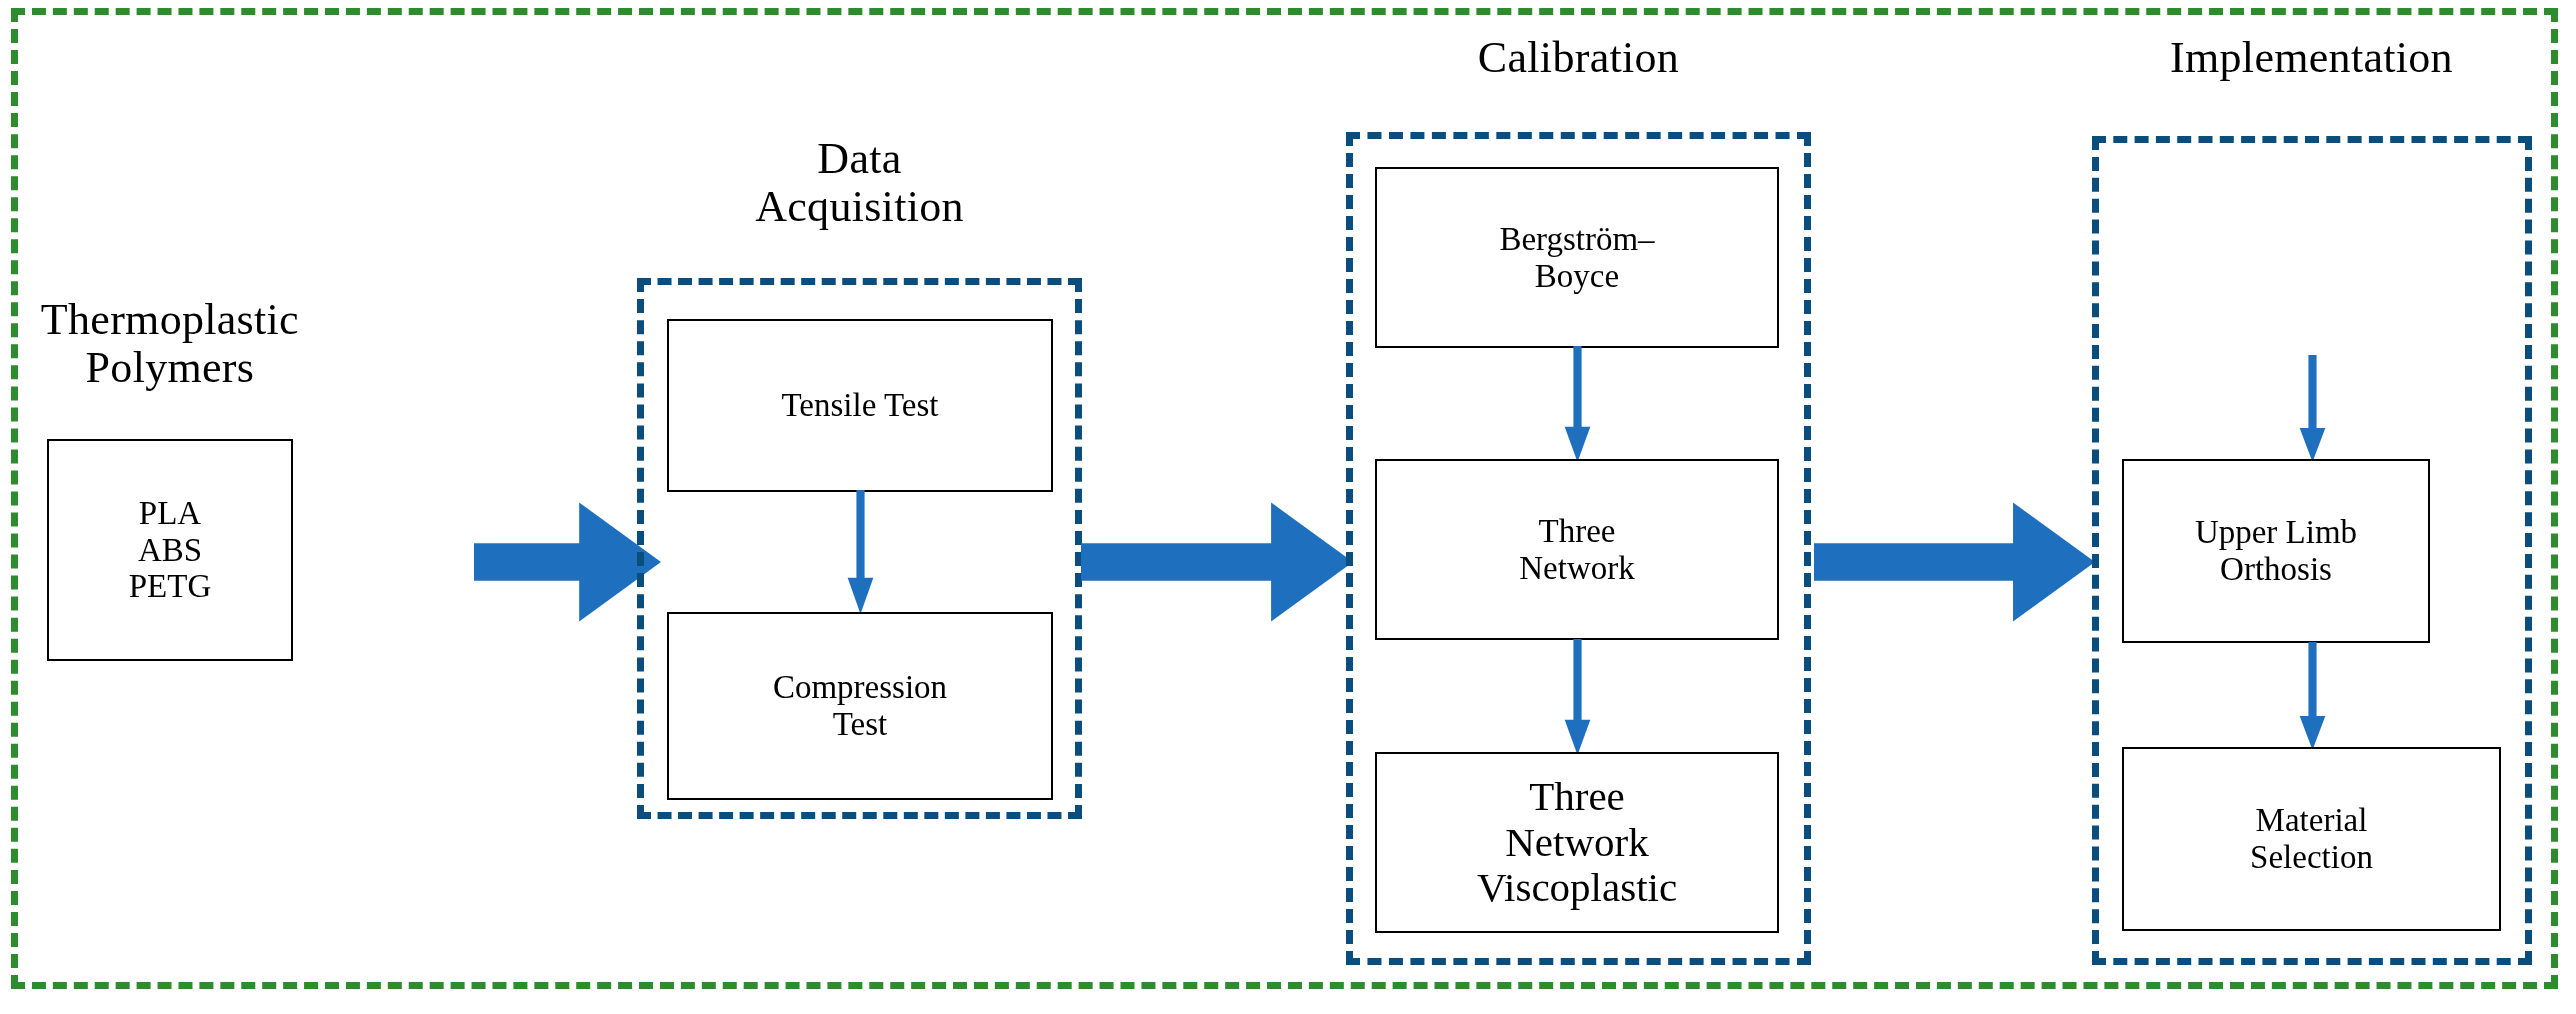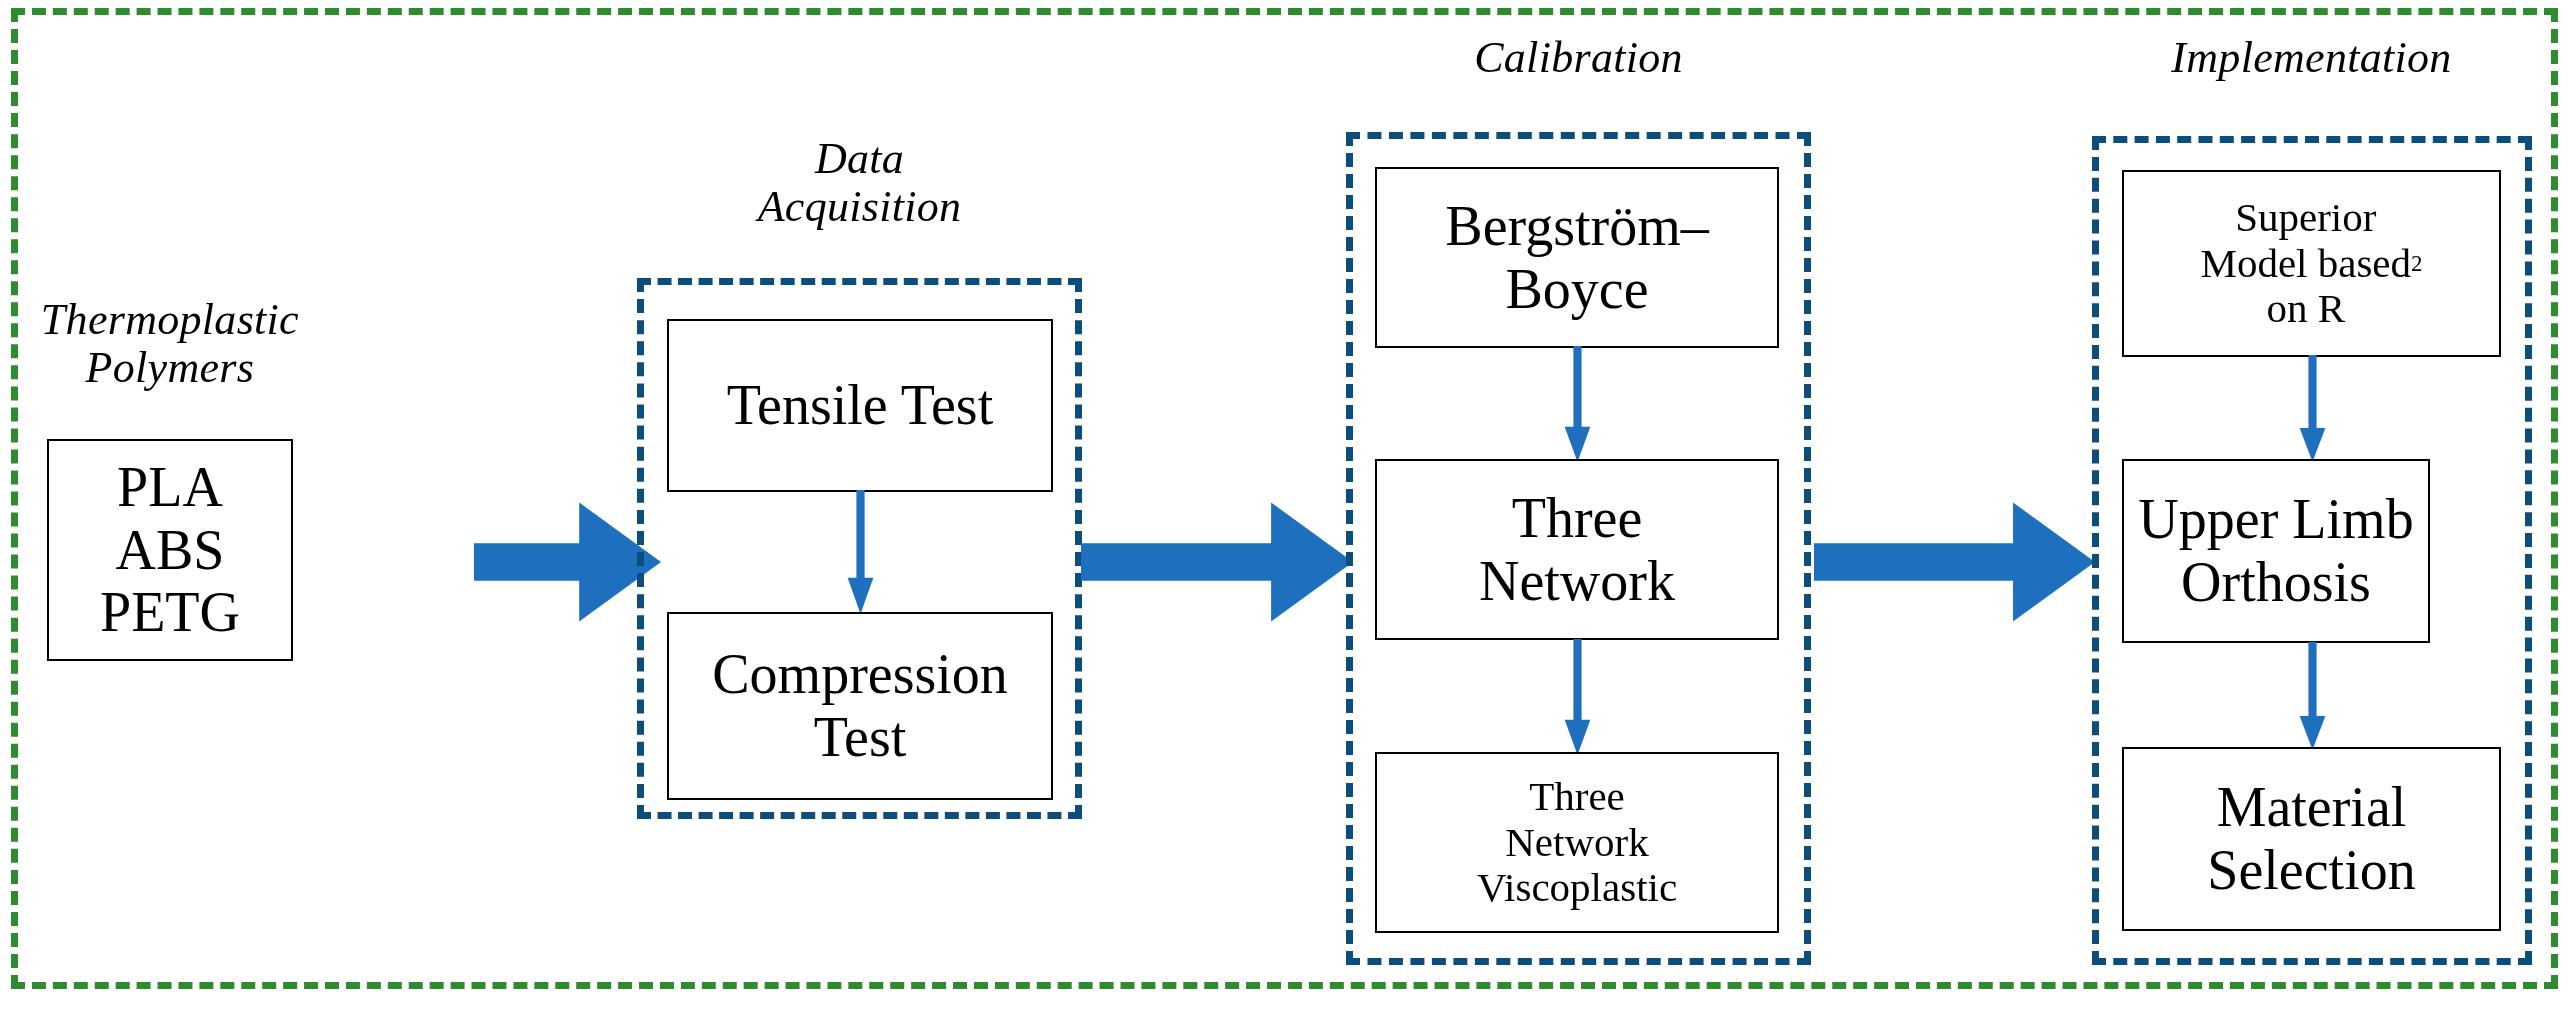--- a/index.html
+++ b/index.html
@@ -44,38 +44,37 @@
 
   
   .stage-title {
     position: absolute;
     text-align: center;
     line-height: 1.10;
     font-size: 44px;
     letter-spacing: 0.3px;
     white-space: pre-line;
     color: #000;
-    font-style: italic;
   }
   .stage-title.materials    { left: 23.4px;   top: 260px; width: 293px; margin-top: 36px; }
   .stage-title.acquisition  { left: 637px; top: 135px; width: 445px; }
   .stage-title.calibration  { left: 1346px; top: 34px;  width: 465px; }
   .stage-title.implementation { left: 2060px; top: 34px; width: 503px; }
 
   
   .node {
     position: absolute;
     box-sizing: border-box;
     border: 2.9px solid #000000;
     background: #ffffff;
     display: flex;
     align-items: center;
     justify-content: center;
     text-align: center;
-    font-size: 56px;
+    font-size: 33px;
     line-height: 1.12;
     white-space: pre-line;
     color: #000;
     padding: 2.3px 5.9px;
   }
   .node.small-text { font-size: 41px; }
 
   
   .node.materials { left: 47px; top: 439px; width: 246px; height: 222px; }
 
@@ -198,23 +197,20 @@
   <div class="block-arrow a3">
     <svg viewBox="0 0 480 240" preserveAspectRatio="none" aria-hidden="true">
       <polygon points="0,88 340,88 340,18 480,120 340,222 340,152 0,152" fill="#1F6FBF"></polygon>
     </svg>
   </div>
 
   <div class="stage-title implementation">Implementation</div>
 
   <div class="stage-frame implementation"></div>
 
-  <div class="node superior small-text"><span>Superior
-Model based
-on R</span><sup>2</sup></div>
 
   <div class="v-arrow imp-1">
     <svg viewBox="0 0 60 182" preserveAspectRatio="none" aria-hidden="true">
       <rect x="23" y="0" width="14" height="132" fill="#1F6FBF"></rect>
       <polygon points="8,124 52,124 30,182" fill="#1F6FBF"></polygon>
     </svg>
   </div>
 
   <div class="node orthosis">Upper Limb
 Orthosis</div>

